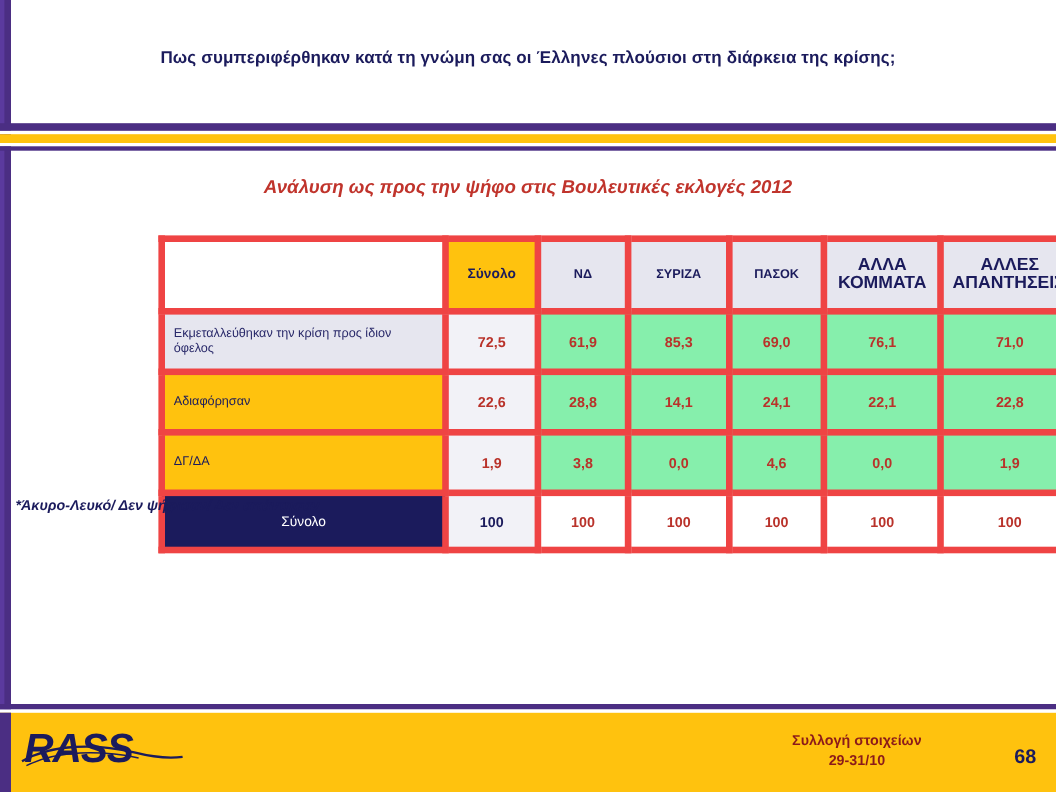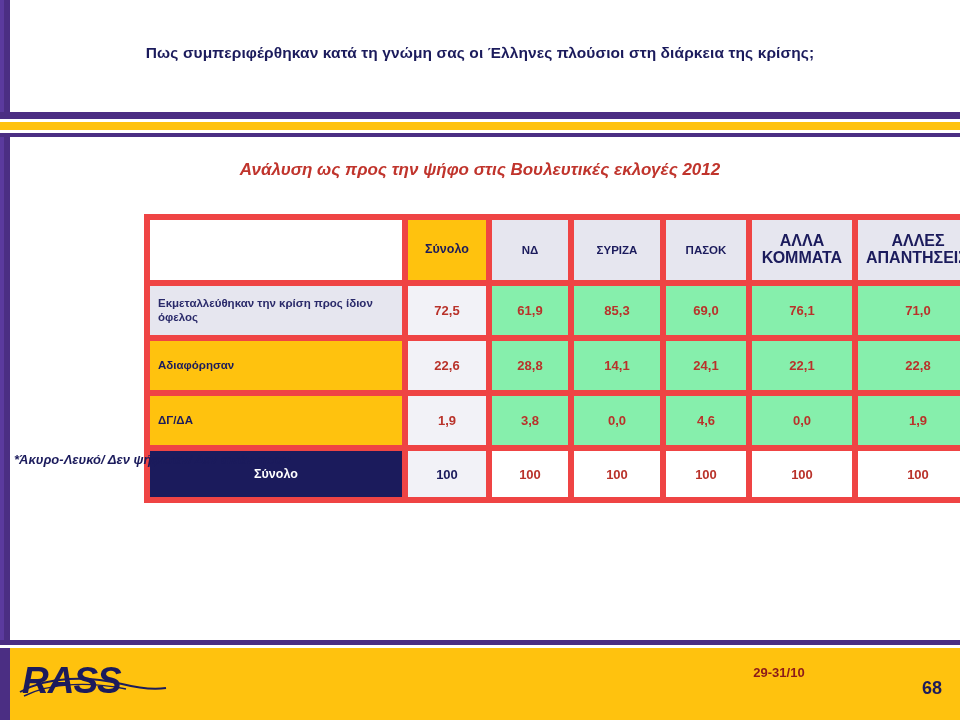--- a/index.html
+++ b/index.html
@@ -140,21 +140,21 @@
     font-size: 12.5px;
   }
   th.hdr.big {
     font-size: 16px;
   }
 
   
   td.rowlabel {
     background: #e6e6ef;
     color: #2a2a6a;
-    font-weight: bold;
+    font-weight: normal;
     font-size: 11.5px;
     padding: 5px 7px;
     line-height: 1.2;
     text-align: left;
   }
   td.rowlabel.gold {
     background: #ffc20e;
     color: #1b1b5c;
   }
 
@@ -364,16 +364,17 @@
 
 <div class="logo">
   <span class="logo-text">RASS</span>
   <svg class="logo-swoosh" viewBox="0 0 150 26">
     <path d="M2 20 C 30 4, 70 4, 104 12 C 120 16, 134 18, 148 16" fill="none" stroke="#1b1b5c" stroke-width="2"></path>
     <path d="M6 24 C 34 10, 74 10, 108 17" fill="none" stroke="#1b1b5c" stroke-width="1.4"></path>
   </svg>
 </div>
 
 <div class="footer-text">
+  <div>Συλλογή στοιχείων</div>
   <div>29-31/10</div>
 </div>
 
 <div class="page-num">68</div>
 
 </body></html>

